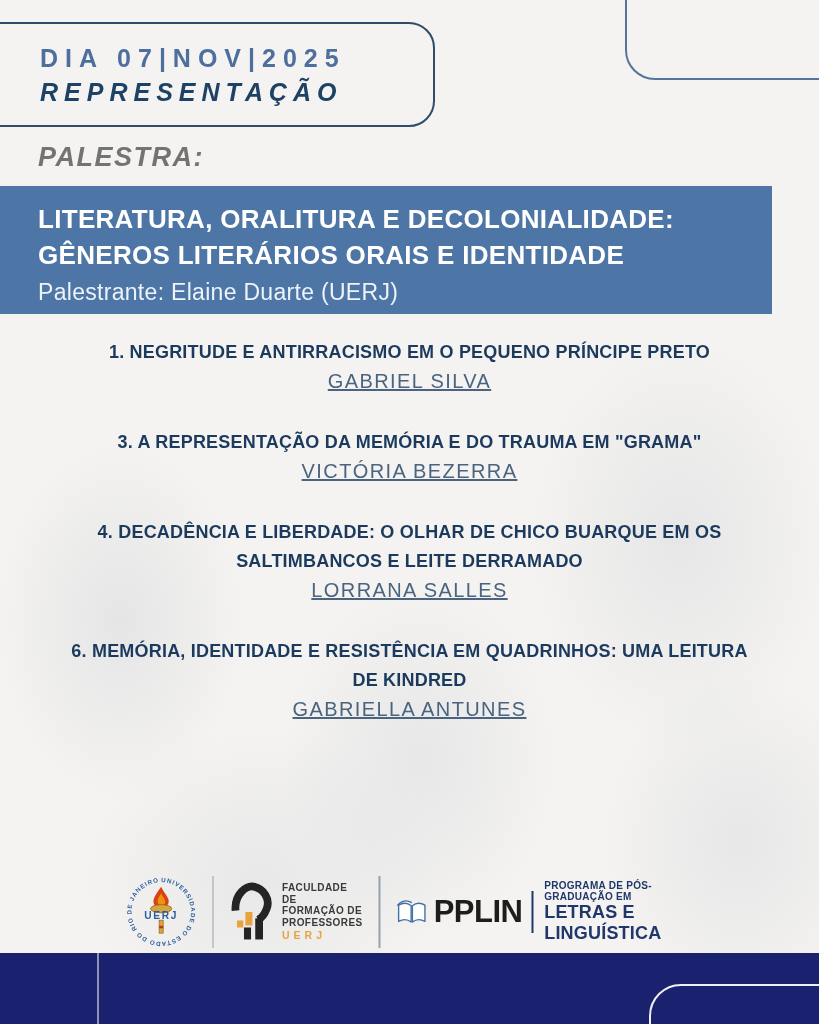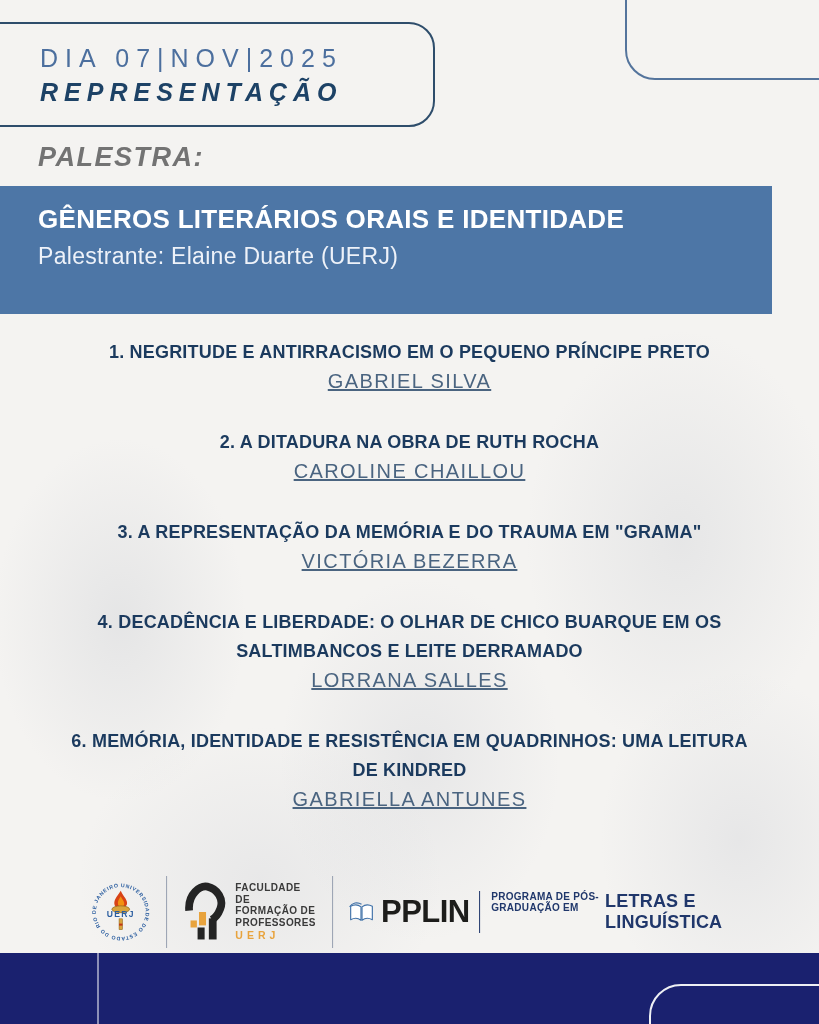--- a/index.html
+++ b/index.html
@@ -35,21 +35,21 @@
   .date-box {
     position:absolute; left:-30px; top:22px;
     width:465px; height:105px;
     border:2px solid #2e4d6b;
     border-radius:26px;
     display:flex; flex-direction:column; justify-content:center;
     padding-left:68px;
     background:transparent;
   }
   .date-line {
-    font-weight:normal; font-size:25px; line-height:34px;
+    font-weight:bold; font-size:25px; line-height:34px;
     letter-spacing:7px; color:#4c6f9e; white-space:nowrap;
   }
   .venue-line {
     font-weight:bold; font-style:italic; font-size:25px; line-height:34px;
     letter-spacing:6px; color:#1d4266; white-space:nowrap;
   }
 
   .section-label {
     position:absolute; left:38px; top:142px;
     font-weight:bold; font-style:italic;
@@ -101,21 +101,21 @@
   .logo-divider { width:2px; height:72px; background:#97a0b0; }
 
   .ffp-logo { display:flex; align-items:center; gap:8px; }
   .ffp-text { display:flex; flex-direction:column; line-height:11.5px; }
   .ffp-line { font-size:10px; font-weight:bold; color:#3a3a3a; letter-spacing:0.4px; }
   .ffp-acronym { font-size:10.5px; font-weight:bold; color:#e8a33d; letter-spacing:4px; margin-top:2px; }
 
   .pplin-logo { display:flex; align-items:center; gap:6px; }
   .pplin-acronym { font-size:31px; font-weight:bold; color:#1d1d1b; letter-spacing:-0.5px; }
   .pplin-bar { width:2.5px; height:42px; background:#20376b; margin:0 5px 0 3px; }
-  .pplin-text { display:flex; }
+  .pplin-text { display:flex; flex-direction:column; }
   .pplin-line1 { font-size:10px; font-weight:bold; color:#20376b; letter-spacing:0.3px; }
   .pplin-line2 { font-size:18px; font-weight:bold; color:#20376b; letter-spacing:0.2px; }
 
   
   .footer {
     position:absolute; left:0; bottom:0;
     width:100%; height:71px;
     background:#1a216f;
   }
   .footer-photo-line {
@@ -140,32 +140,29 @@
   <div class="tab-top-right"></div>
 
   <div class="date-box">
     <div class="date-line">DIA 07|NOV|2025</div>
     <div class="venue-line">REPRESENTAÇÃO</div>
   </div>
 
   <div class="section-label">PALESTRA:</div>
 
   <div class="banner">
+    <div class="banner-title">LITERATURA, ORALITURA E DECOLONIALIDADE:</div>
     <div class="banner-title">GÊNEROS LITERÁRIOS ORAIS E IDENTIDADE</div>
     <div class="banner-speaker">Palestrante: Elaine Duarte (UERJ)</div>
   </div>
 
   <div class="sessions">
     <div class="session">
       <div class="session-title">1. NEGRITUDE E ANTIRRACISMO EM O PEQUENO PRÍNCIPE PRETO</div>
       <div class="session-presenter">GABRIEL SILVA</div>
-    </div>
-    <div class="session">
-      <div class="session-title">2. A DITADURA NA OBRA DE RUTH ROCHA</div>
-      <div class="session-presenter">CAROLINE CHAILLOU</div>
     </div>
     <div class="session">
       <div class="session-title">3. A REPRESENTAÇÃO DA MEMÓRIA E DO TRAUMA EM "GRAMA"</div>
       <div class="session-presenter">VICTÓRIA BEZERRA</div>
     </div>
     <div class="session">
       <div class="session-title">4. DECADÊNCIA E LIBERDADE: O OLHAR DE CHICO BUARQUE EM OS SALTIMBANCOS E LEITE DERRAMADO</div>
       <div class="session-presenter">LORRANA SALLES</div>
     </div>
     <div class="session">

